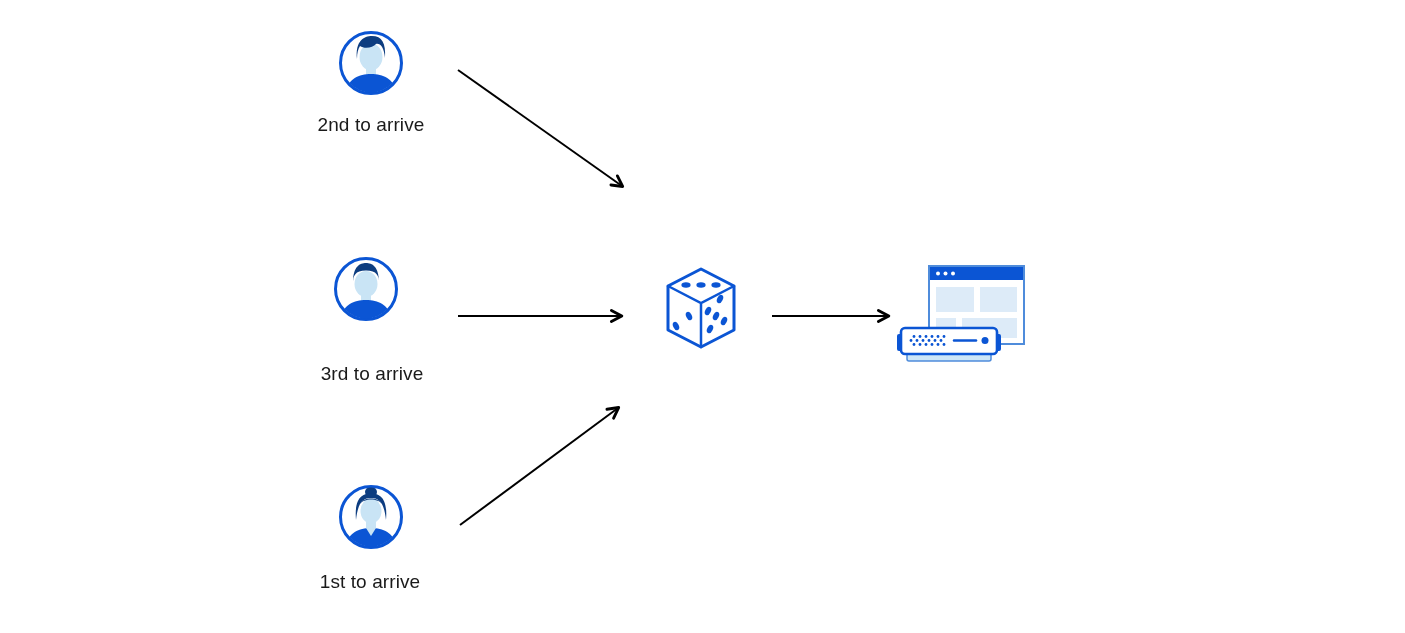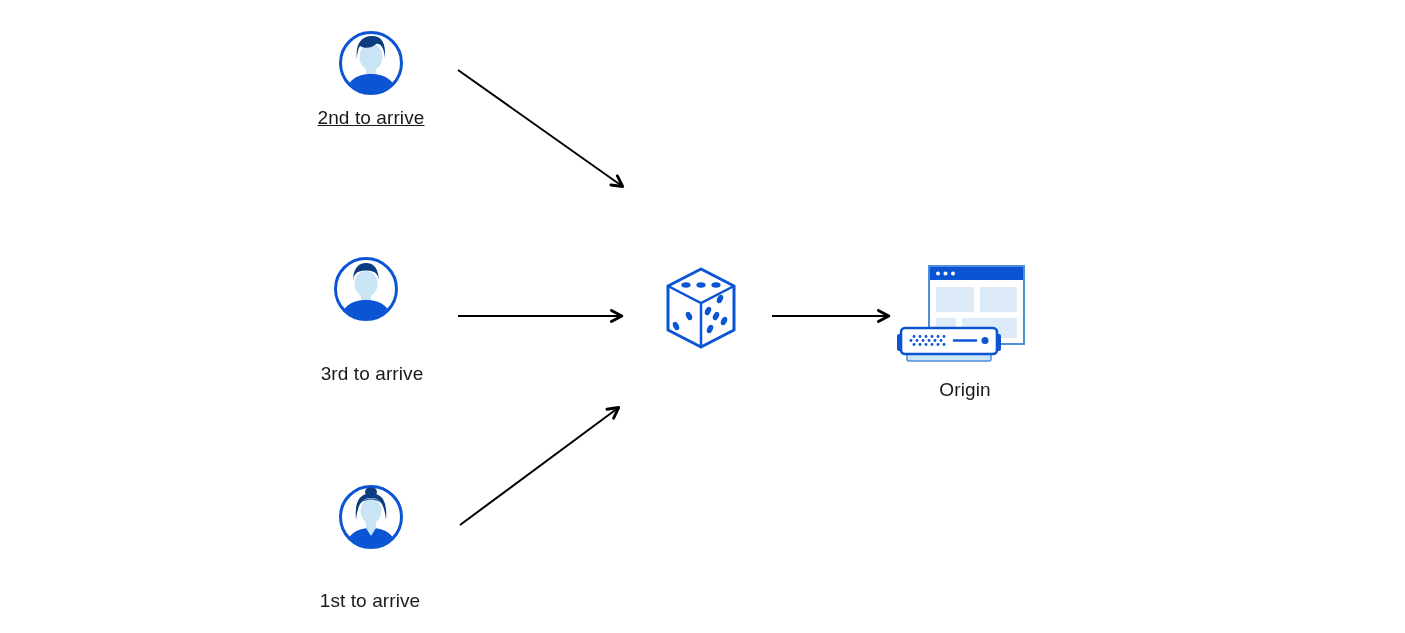--- a/index.html
+++ b/index.html
@@ -65,21 +65,21 @@
           </clipPath>
         </defs>
       <circle class="ring" cx="33" cy="33" r="30.5"></circle>
       <g clip-path="url(#c1)">
         <rect class="f-face" x="28" y="33" width="10" height="13"></rect>
         <path class="f-blue" d="M7,66 C9,49 20,44 33,44 C46,44 57,49 59,66 Z"></path>
         <ellipse class="f-face" cx="33" cy="27" rx="11.5" ry="13.5"></ellipse>
         <path class="f-hair" d="M19,29 C17,11 26,6 34,6 C44,6 48,13 47,28 C46,17 42,13 38,14 C35,18 26,19 22,16 C20,19 19,23 19,29 Z"></path>
       </g>
     </svg>
-    <div class="node-label" style="left:-67px;top:77px;text-decoration:underline;">2nd to arrive</div>
+    <div class="node-label" style="left:-67px;top:84px;">2nd to arrive</div>
   </div>
 
   <div class="node" style="left:333px;top:256px;">
     <svg width="66" height="66" viewBox="0 0 66 66">
       <defs>
           <clipPath id="c2">
             <circle cx="33" cy="33" r="29.5"></circle>
           </clipPath>
         </defs>
       <circle class="ring" cx="33" cy="33" r="30.5"></circle>
@@ -104,21 +104,21 @@
       <g clip-path="url(#c3)">
         <rect class="f-face" x="28" y="33" width="10" height="13"></rect>
         <path class="f-blue" d="M7,66 C9,49 20,44 33,44 C46,44 57,49 59,66 Z"></path>
         <path class="f-face" d="M28,44 L33,52 L38,44 Z"></path>
         <ellipse class="f-hair" cx="33" cy="8" rx="6" ry="5"></ellipse>
         <path class="f-hair" d="M18,36 C16,13 25,9.5 33,9.5 C41,9.5 50,13 48,36 C46,18 41,14 33,14 C25,14 20,18 18,36 Z"></path>
         <ellipse class="f-face" cx="33" cy="27" rx="10.5" ry="12.5"></ellipse>
         <path class="f-hair" d="M22,20 C26,14 40,14 44,20 C42,16 38,14.5 33,14.5 C28,14.5 24,16 22,20 Z"></path>
       </g>
     </svg>
-    <div class="node-label" style="left:-68px;top:87px;margin-top:19px;">1st to arrive</div>
+    <div class="node-label" style="left:-68px;top:87px;">1st to arrive</div>
   </div>
 
   <div class="node" style="left:665px;top:266px;">
     <svg width="72" height="84" viewBox="0 0 72 84">
       <path class="st-blue" d="M36,3 L69,20 L69,64 L36,81 L3,64 L3,20 Z"></path>
       <path class="st-blue-thin" d="M3,20 L36,37 L69,20 M36,37 L36,81"></path>
 
       <ellipse class="f-blue" cx="21" cy="19" rx="4.6" ry="2.8"></ellipse>
       <ellipse class="f-blue" cx="36" cy="19" rx="4.6" ry="2.8"></ellipse>
       <ellipse class="f-blue" cx="51" cy="19" rx="4.6" ry="2.8"></ellipse>
@@ -171,16 +171,15 @@
             <circle cx="23" cy="20.5" r="1.4"></circle>
             <circle cx="29" cy="20.5" r="1.4"></circle>
             <circle cx="35" cy="20.5" r="1.4"></circle>
             <circle cx="41" cy="20.5" r="1.4"></circle>
             <circle cx="47" cy="20.5" r="1.4"></circle>
         </g>
         <line x1="57" y1="16.5" x2="79" y2="16.5" stroke="var(--primary-blue)" stroke-width="2.5" stroke-linecap="round"></line>
         <circle class="f-blue" cx="88" cy="16.5" r="3.5"></circle>
       </g>
     </svg>
-    <div class="node-label" style="left:-32px;top:114px;">Origin</div>
   </div>
 
 </div>
 
 </body></html>

